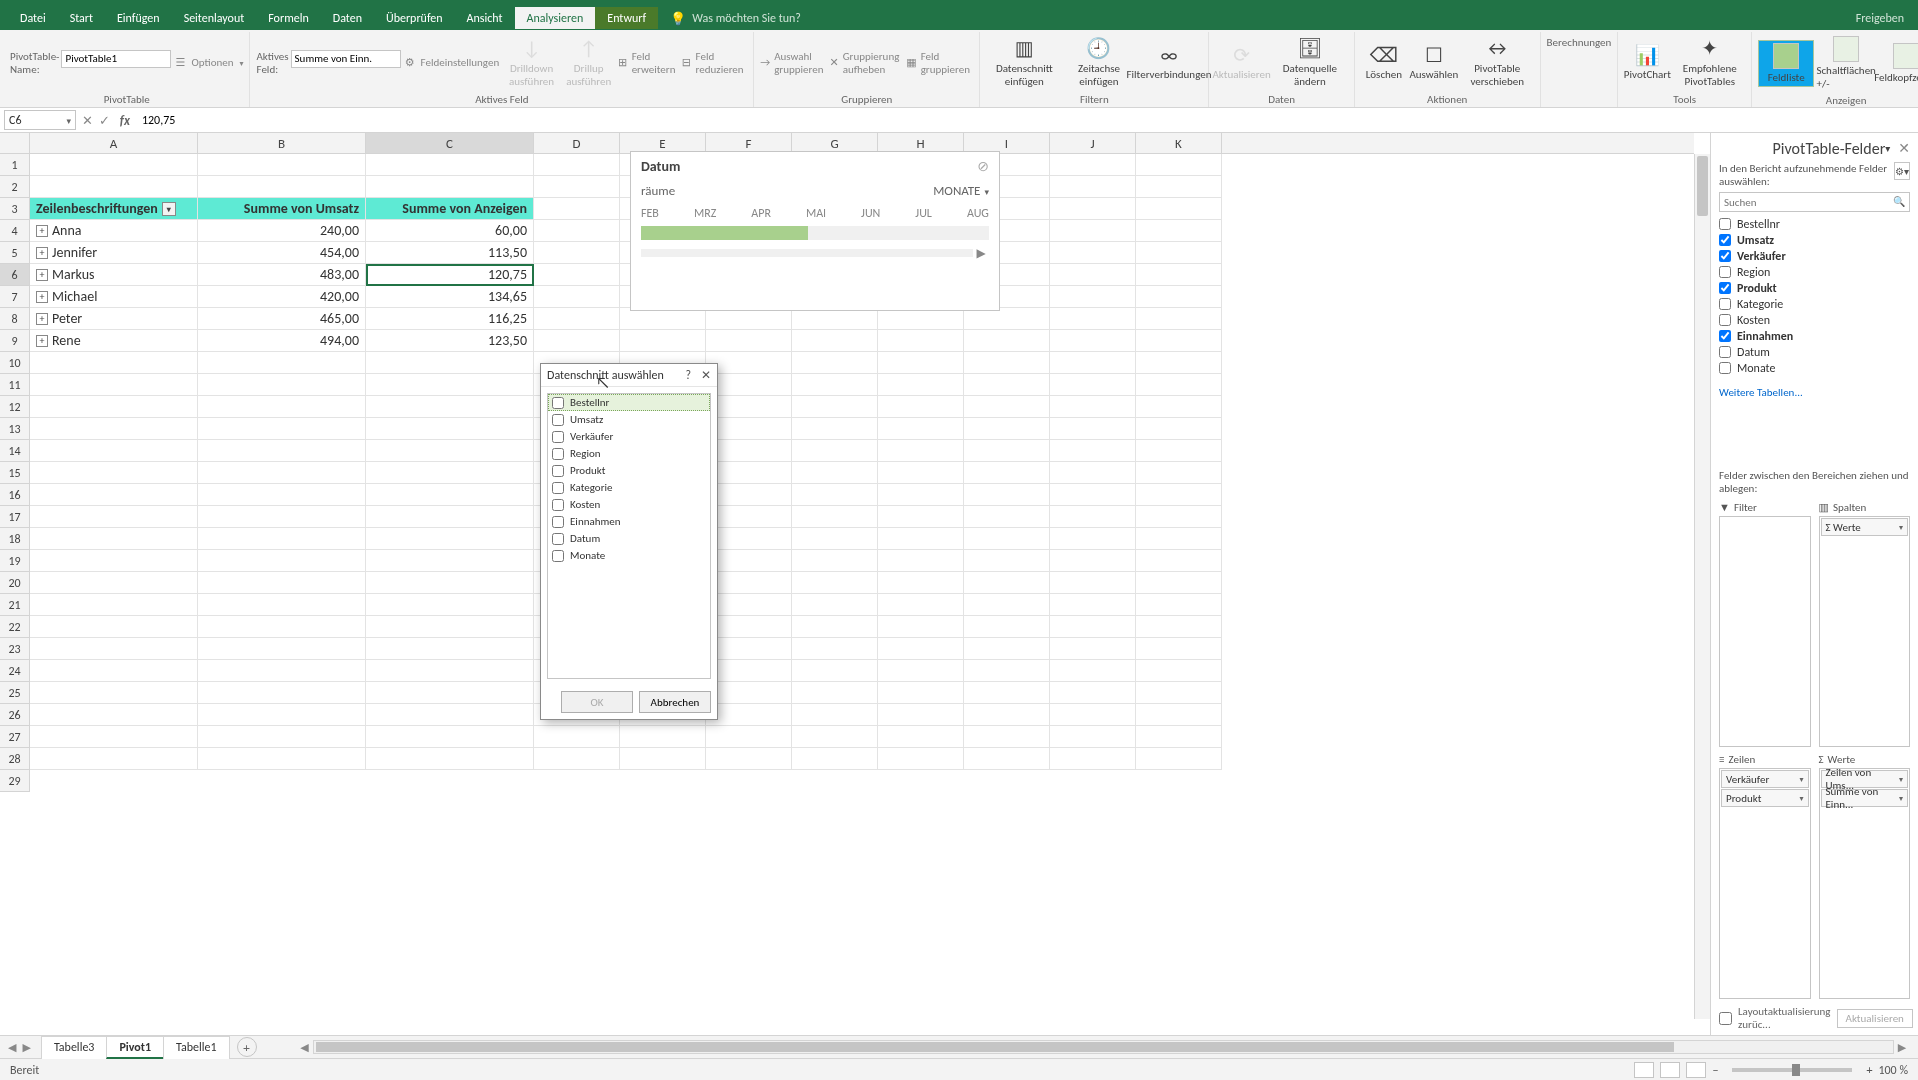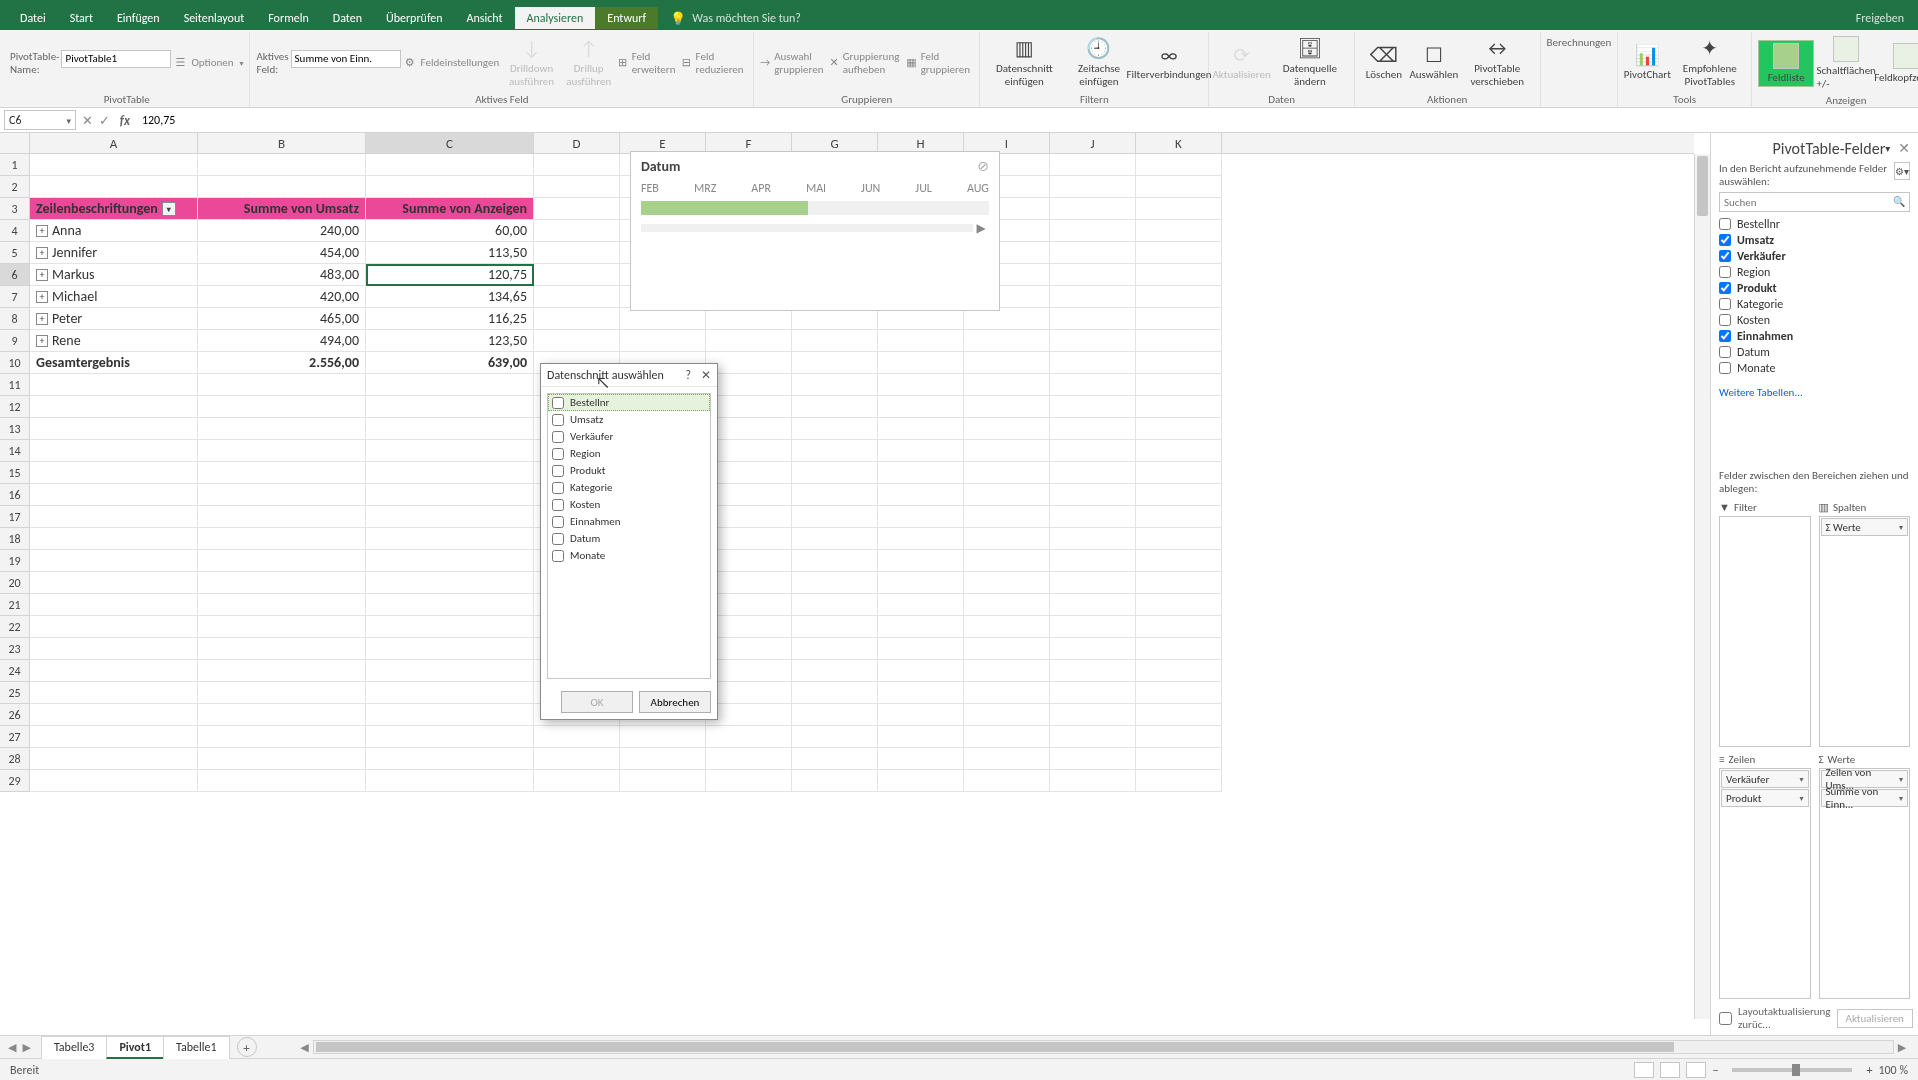--- a/index.html
+++ b/index.html
@@ -26,21 +26,21 @@
     .rbtn-big .ico { width:24px; height:24px; display:flex; align-items:center; justify-content:center; font-size:20px; }
     .rbtn-big.disabled { color:#bbb; }
     .rbtn-big.disabled .ico { opacity:.4; }
     .field-col { display:flex; flex-direction:row; font-size:11px; gap:2px; }
     .field-col label { color:#666; }
     .field-col input { width:110px; height:18px; border:1px solid #c5c5c5; background:#fff; font-size:11px; padding:0 3px; }
     .mini-row { display:flex; align-items:center; gap:4px; font-size:11px; color:#888; padding:1px 0; }
     .mini-row .mi { width:14px; display:inline-block; text-align:center; }
     .toggle-btn { display:flex; flex-direction:column; align-items:center; justify-content:center; width:56px; font-size:11px; color:#444; padding:2px; }
     .toggle-btn .box { width:26px; height:26px; border:1px solid #c5c5c5; background:#e8f1e4; margin-bottom:2px; }
-    .toggle-btn.pressed { background:#22c55e; border:1px solid #a8c69b;justify-content:flex-end; }
+    .toggle-btn.pressed { background:#0ea5e9; border:1px solid #a8c69b;justify-content:flex-end; }
     .toggle-btn.pressed .box { background:#a8d08d; }
 
     
     .formula-bar { display:flex; align-items:center; height:25px; border-bottom:1px solid #d4d4d4; background:#fff; padding:0 4px; gap:6px; }
     .name-box { width:72px; height:20px; border:1px solid #c5c5c5; font-size:12px; padding:1px 4px; display:flex; align-items:center; justify-content:space-between; }
     .name-box .dd { font-size:9px; color:#666; }
     .fx-btns { display:flex; gap:6px; color:#888; font-size:13px; }
     .fx-label { font-style:italic; font-weight:bold; color:#666; margin-left:4px; }
     .formula-in { flex:1; border:none; outline:none; font-size:12px; padding-left:6px; }
 
@@ -51,21 +51,21 @@
     .row-headers .rh { height:22px; border-bottom:1px solid #d4d4d4; font-size:12px; color:#444; display:flex; align-items:center; justify-content:center; }
     .row-headers .rh.sel { background:#d9d9d9; }
     .row-headers .corner { height:21px; background:#f3f3f3; border-bottom:1px solid #d4d4d4; }
     .col-headers { position:absolute; left:30px; top:0; right:16px; height:21px; background:#f3f3f3; border-bottom:1px solid #d4d4d4; display:flex; }
     .col-headers .ch { border-right:1px solid #d4d4d4; font-size:13px; color:#444; display:flex; align-items:center; justify-content:center; }
     .col-headers .ch.sel { background:#d9d9d9; }
     .cells { position:absolute; left:30px; top:21px; right:16px; bottom:16px; }
     .cells .row { display:flex; height:22px; }
     .cells .cell { border-right:1px solid #e3e3e3; border-bottom:1px solid #e3e3e3; padding:0 6px; display:flex; align-items:center; font-size:14px; overflow:hidden; white-space:nowrap; }
     .cells .cell.r { justify-content:flex-end; }
-    .cells .cell.hdr { font-weight:bold; background:#ec4899; }
+    .cells .cell.hdr { font-weight:bold; background:#5eead4; }
     .cells .cell.bold { font-weight:bold; }
     .cells .cell.sel { outline:2px solid #217346; outline-offset:-2px; background:#fff; }
     .expand-glyph { width:12px; height:12px; border:1px solid #888; display:inline-flex; align-items:center; justify-content:center; font-size:10px; margin-right:4px; color:#444; background:#fff; }
     .filter-glyph { width:14px; height:14px; border:1px solid #888; display:inline-flex; align-items:center; justify-content:center; font-size:8px; margin-left:4px; background:#f3f3f3; color:#444; }
 
     .vscroll { position:absolute; right:0; top:21px; width:16px; bottom:16px; background:#f3f3f3; border-left:1px solid #d4d4d4; }
     .vscroll .thumb { position:absolute; left:2px; right:2px; top:2px; height:60px; background:#c5c5c5; border-radius:2px; }
 
     
     .timeline { position:absolute; left:630px; top:18px; width:370px; height:160px; background:#fff; border:1px solid #c5c5c5; }
@@ -489,33 +489,20 @@
           <div class="cell" style="width: 86px;"></div>
           <div class="cell" style="width: 86px;"></div>
           <div class="cell" style="width: 86px;"></div>
           <div class="cell" style="width: 86px;"></div>
           <div class="cell" style="width: 86px;"></div>
           <div class="cell" style="width: 86px;"></div>
           <div class="cell" style="width: 86px;"></div>
           <div class="cell" style="width: 86px;"></div>
         </div>
         <div class="row">
-          <div class="cell bold" style="width: 168px;">Gesamtergebnis</div>
-          <div class="cell r bold" style="width: 168px;">2.556,00</div>
-          <div class="cell r bold" style="width: 168px;">639,00</div>
-          <div class="cell" style="width: 86px;"></div>
-          <div class="cell" style="width: 86px;"></div>
-          <div class="cell" style="width: 86px;"></div>
-          <div class="cell" style="width: 86px;"></div>
-          <div class="cell" style="width: 86px;"></div>
-          <div class="cell" style="width: 86px;"></div>
-          <div class="cell" style="width: 86px;"></div>
-          <div class="cell" style="width: 86px;"></div>
-        </div>
-        <div class="row">
           <div class="cell" style="width: 168px;"></div>
           <div class="cell" style="width: 168px;"></div>
           <div class="cell" style="width: 168px;"></div>
           <div class="cell" style="width: 86px;"></div>
           <div class="cell" style="width: 86px;"></div>
           <div class="cell" style="width: 86px;"></div>
           <div class="cell" style="width: 86px;"></div>
           <div class="cell" style="width: 86px;"></div>
           <div class="cell" style="width: 86px;"></div>
           <div class="cell" style="width: 86px;"></div>
@@ -757,20 +744,24 @@
         </div>
       </div>
     <div class="vscroll">
         <div class="thumb"></div>
       </div>
 
     <div class="timeline">
       <div class="tl-hdr">
         <span style="font-weight:bold">Datum</span>
         <span class="tl-clear">⊘</span>
+      </div>
+      <div class="tl-sub">
+        <span>räume</span>
+        <span><span>MONATE</span><span class="dd">▾</span></span>
       </div>
       <div class="tl-months" id="tlmonths">
           <span>FEB</span>
           <span>MRZ</span>
           <span>APR</span>
           <span>MAI</span>
           <span>JUN</span>
           <span>JUL</span>
           <span>AUG</span>
         </div>

